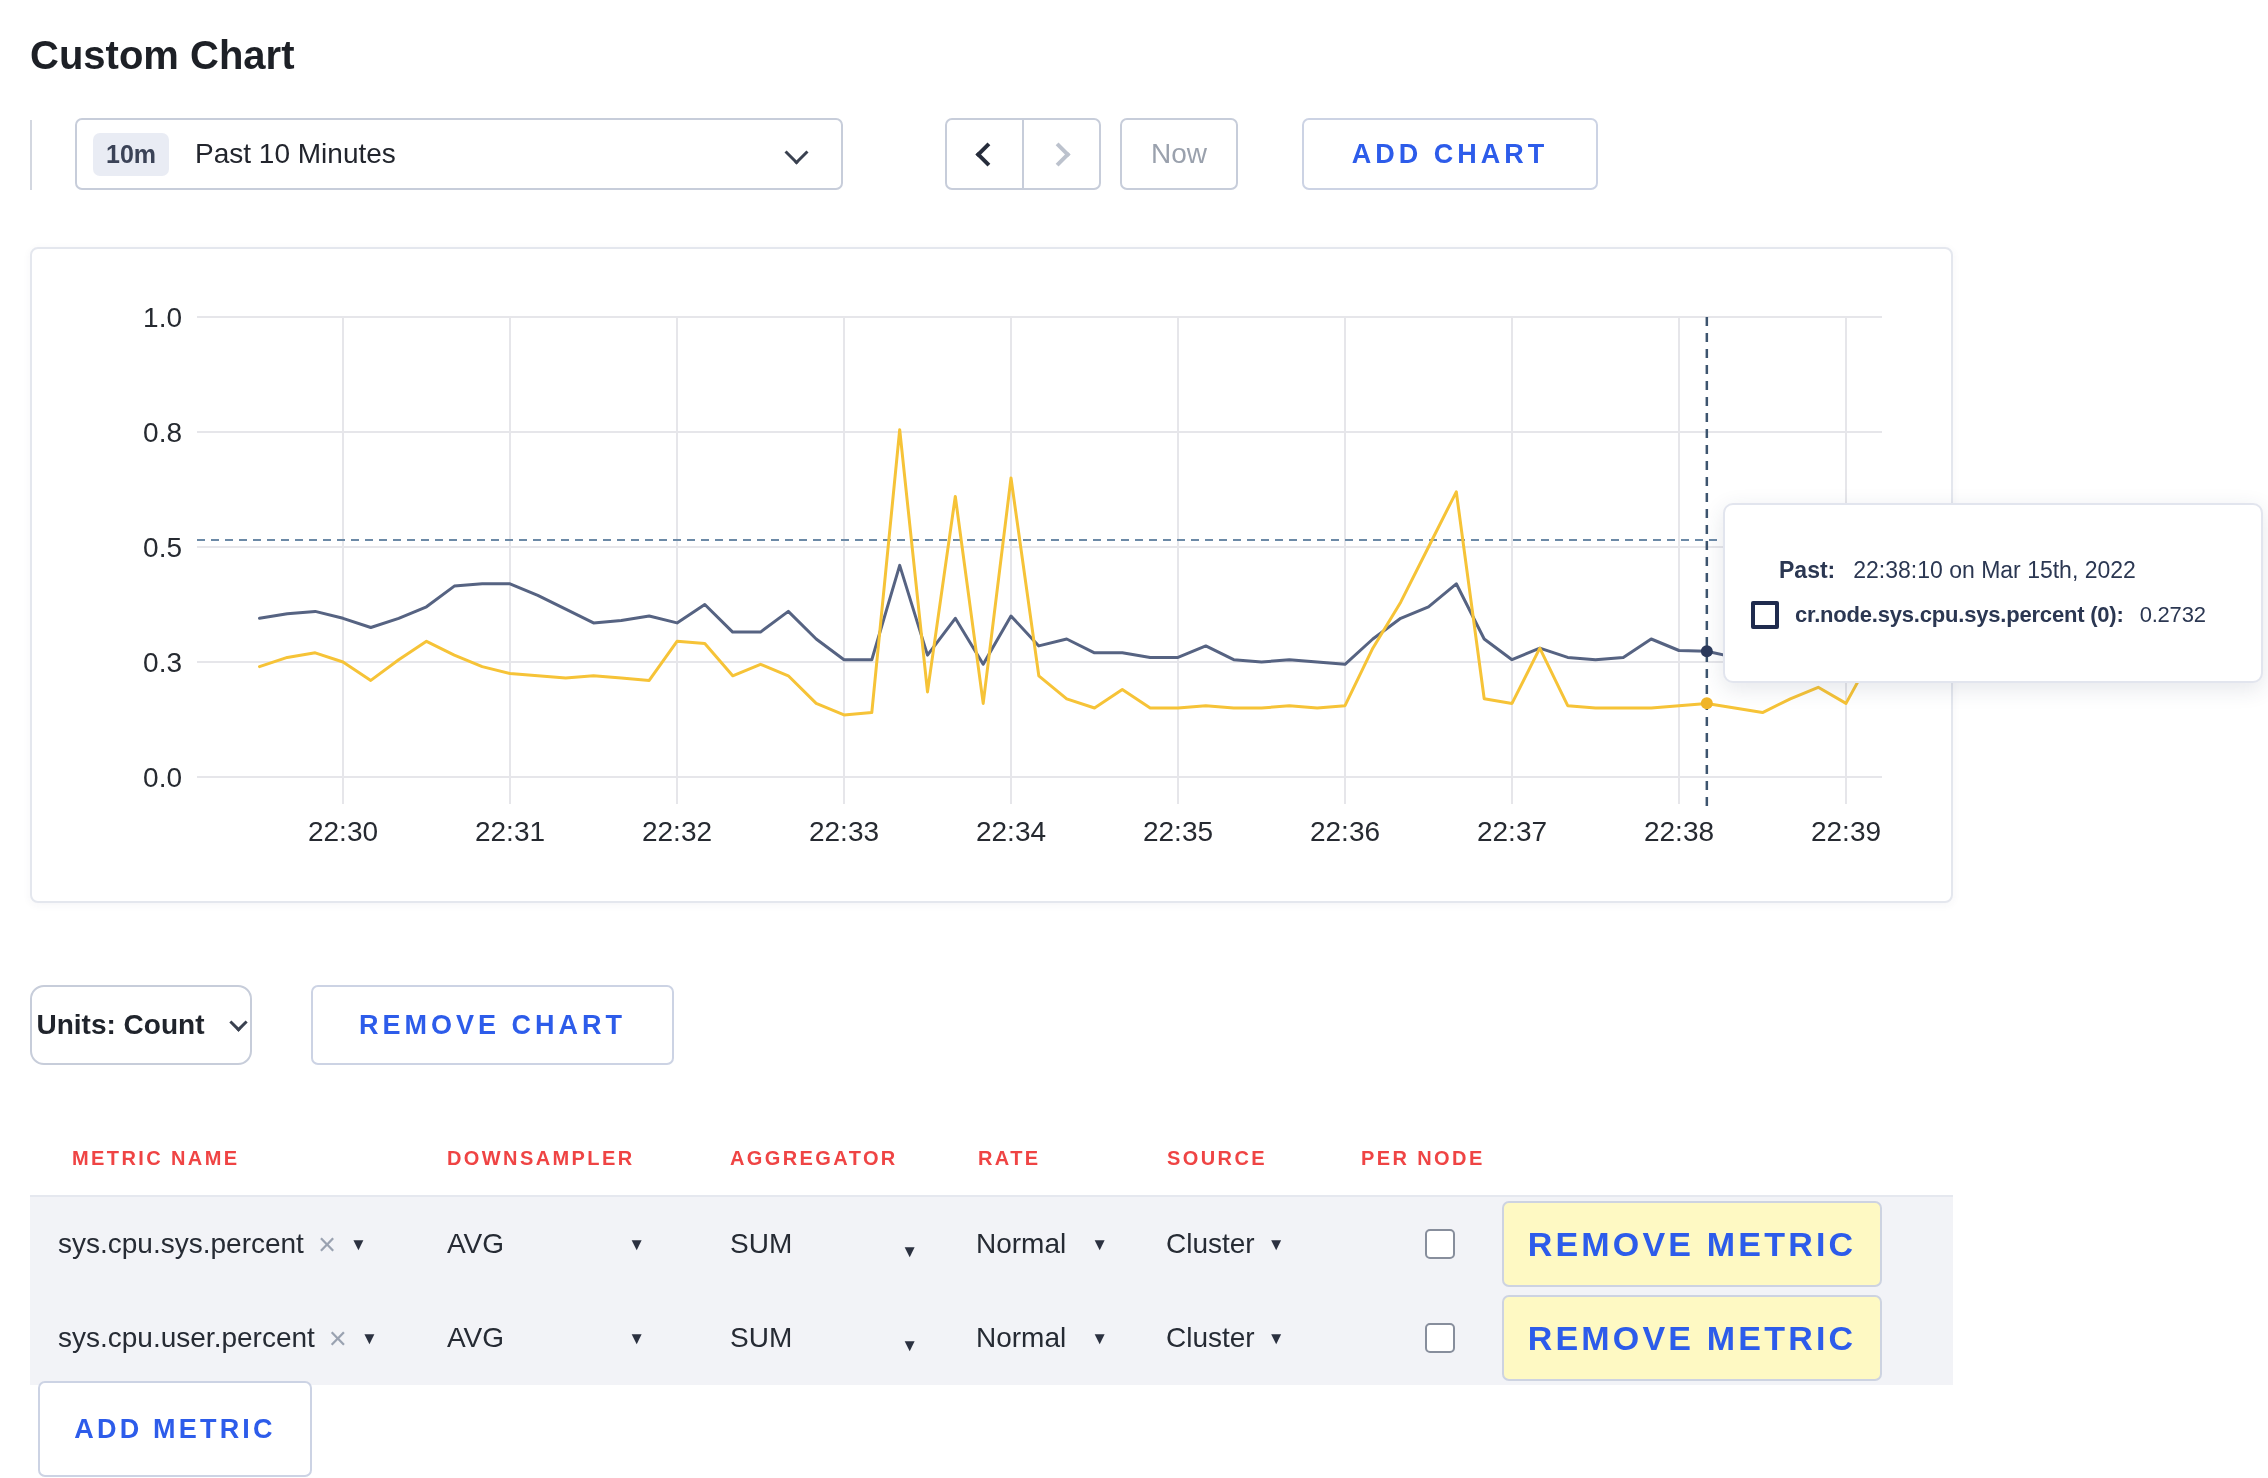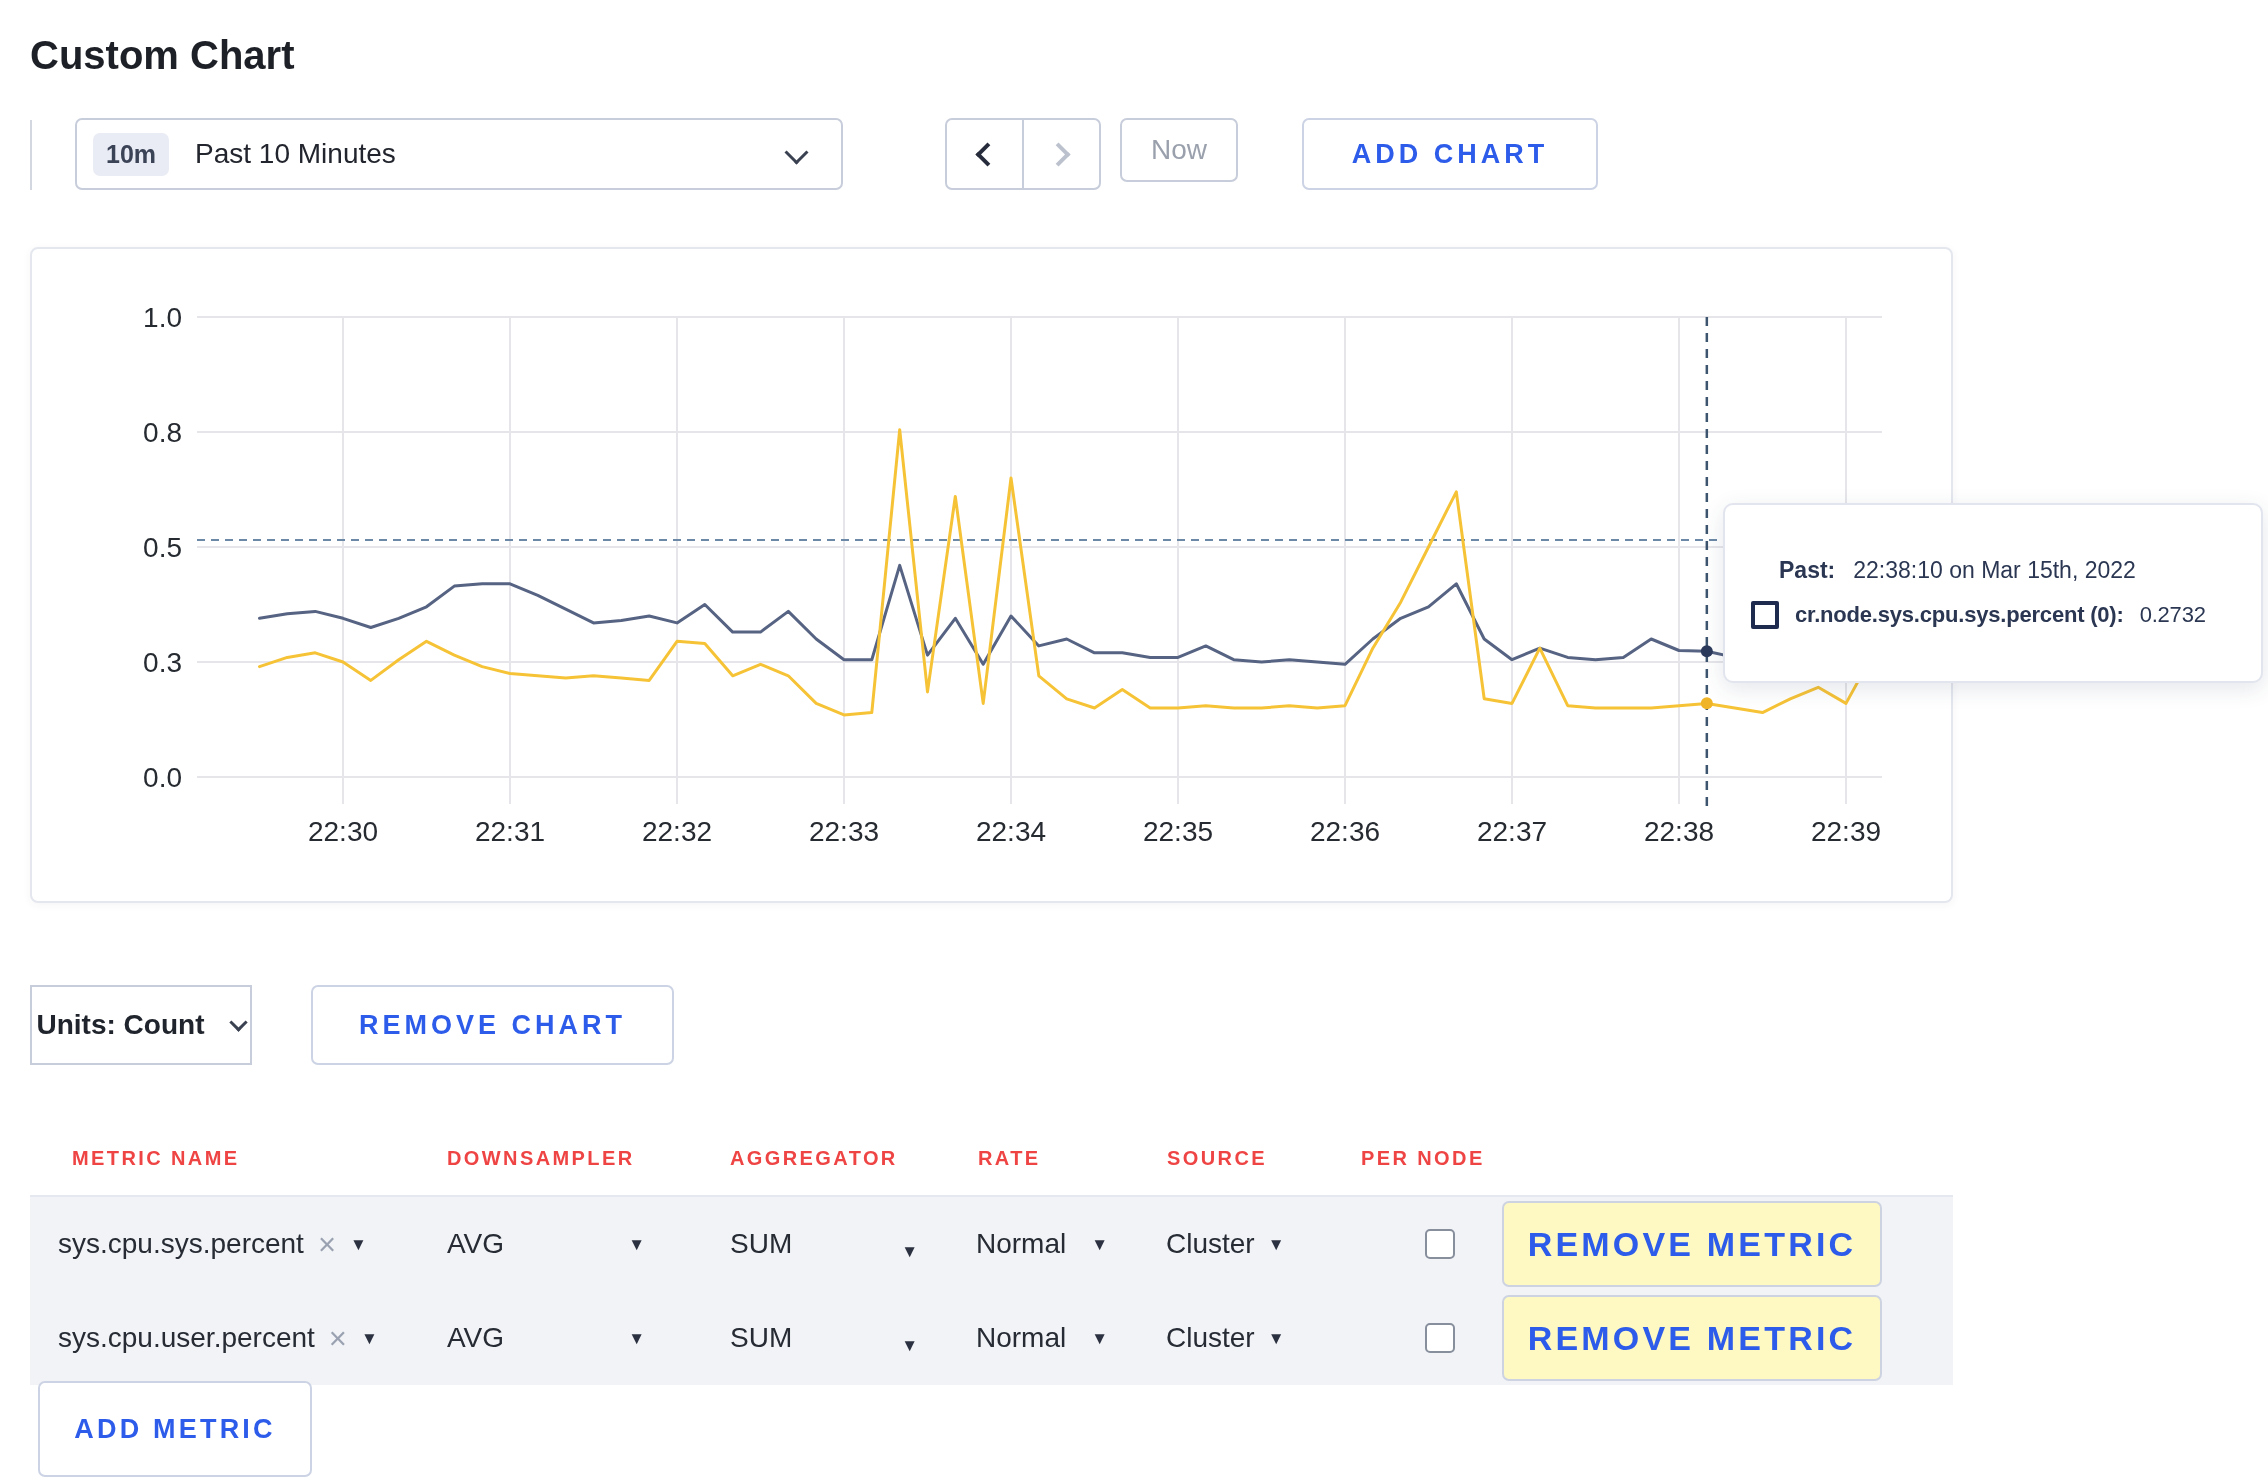--- a/index.html
+++ b/index.html
@@ -22,42 +22,42 @@
   .pager{left:945px;top:118px;width:156px;height:72px;border:2px solid #c7cdda;border-radius:7px;
        display:flex;background:#fff;box-sizing:border-box;}
   .pager-cell{flex:1;display:flex;align-items:center;justify-content:center;cursor:pointer;}
   .pager-cell:first-child{border-right:2px solid #c7cdda;}
   .chev-left{width:17px;height:17px;border-left:4px solid #262c3b;border-bottom:4px solid #262c3b;
        transform:rotate(45deg);margin-left:6px;}
   .chev-right{width:17px;height:17px;border-right:4px solid #bcc2cd;border-bottom:4px solid #bcc2cd;
        transform:rotate(-45deg);margin-right:6px;}
   .btn{display:flex;align-items:center;justify-content:center;background:#fff;border:2px solid #ccd3e4;
        border-radius:7px;box-sizing:border-box;cursor:pointer;font-family:inherit;}
-  .now-button{left:1120px;top:118px;width:118px;height:64px;border-color:#c7cdda;
+  .now-button{left:1120px;top:118px;width:118px;height:72px;border-color:#c7cdda;
        font-size:28px;color:#9aa1ad;}
   .blue-btn{color:#2d5cea;font-weight:600;letter-spacing:4px;font-size:27px;}
   .add-chart-button{left:1302px;top:118px;width:296px;height:72px;}
   
   .chart-panel{left:30px;top:247px;width:1923px;height:656px;background:#fff;border:2px solid #e4e7ee;
        border-radius:8px;box-shadow:0 2px 8px rgba(50,60,90,.05);box-sizing:border-box;}
   .chart-panel svg{position:absolute;left:0;top:0;}
   .axis-label{font-family:"Liberation Sans",sans-serif;font-size:28px;fill:#262a31;}
   
   .nv-tooltip{left:1723px;top:503px;width:540px;height:180px;background:#fff;border:2px solid #e2e5ee;
        border-radius:10px;box-shadow:0 6px 22px rgba(45,55,90,.12);z-index:5;box-sizing:border-box;
        display:flex;flex-direction:column;justify-content:center;gap:17px;padding:12px 14px 12px 26px;}
   .tt-time{font-size:23px;color:#2b3752;padding-left:28px;white-space:nowrap;}
   .tt-time b{margin-right:18px;}
   .tt-row{display:flex;align-items:center;font-size:22px;color:#2b3752;white-space:nowrap;letter-spacing:-0.2px;}
   .tt-swatch{width:20px;height:20px;border:4px solid #000;border-radius:2px;background:#fff;
        margin-right:16px;flex:none;}
   .tt-label{font-weight:bold;}
   .tt-value{margin-left:16px;}
   
-  .units-select{left:30px;top:985px;width:222px;height:80px;border:2px solid #c7cdda;border-radius:0;
+  .units-select{left:30px;top:985px;width:222px;height:80px;border:2px solid #c7cdda;border-radius:14px;
        background:#fff;display:flex;align-items:center;justify-content:center;gap:28px;
        box-sizing:border-box;cursor:pointer;}
   .units-label{font-size:28px;font-weight:bold;color:#20242c;}
   .chev-down-sm{width:13px;height:13px;border-right:3px solid #3a4150;border-bottom:3px solid #3a4150;
        transform:rotate(45deg);margin-top:-6px;}
   .remove-chart-button{left:311px;top:985px;width:363px;height:80px;}
   
   .metrics-table{left:30px;top:1120px;width:1923px;height:265px;}
   .mt-header{position:absolute;top:0;left:0;width:100%;height:77px;background:#fff;
        border-bottom:2px solid #e5e8ef;box-sizing:border-box;}

